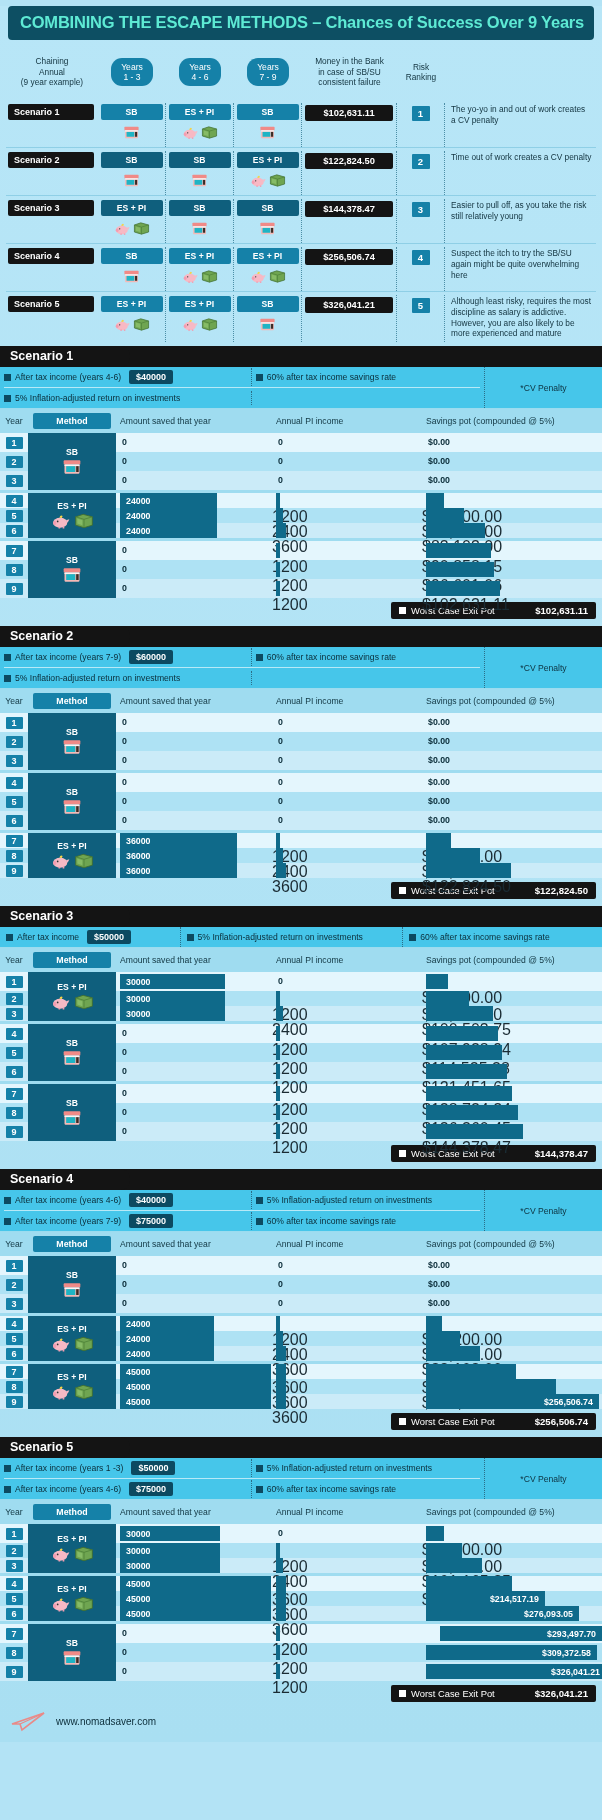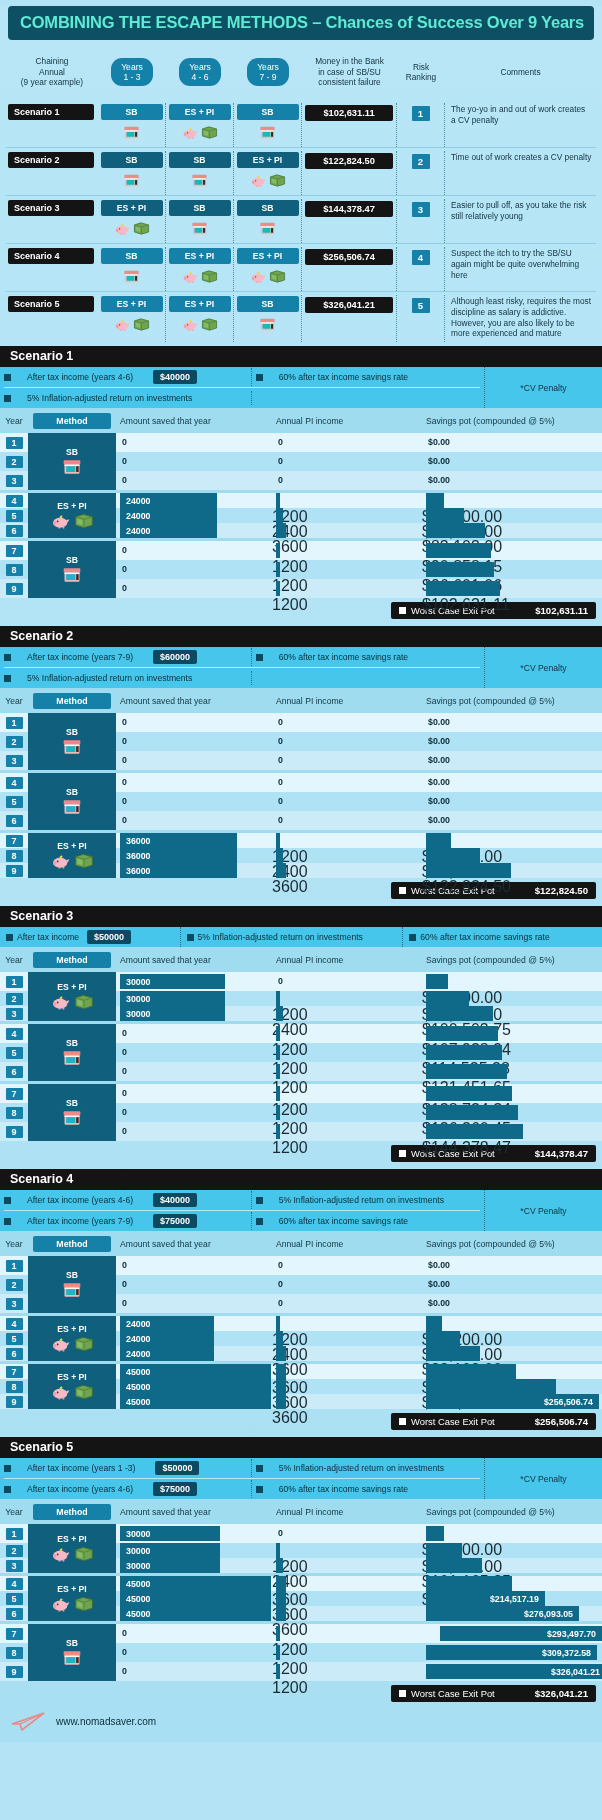--- a/index.html
+++ b/index.html
@@ -83,21 +83,21 @@
     background: #46c6ea; display: flex; align-items: stretch; margin-top: 0;
     border-bottom: 1px solid #9bdcef;
   }
   .assump-left { flex: 1 1 auto; }
   .assump-right {
     width: 118px; flex: none; border-left: 1px dotted #2a6e88;
     display: flex; align-items: center; justify-content: center;
     font-size: 8.6px; color: #0d3240;
   }
   .arow { display: flex; align-items: center; min-height: 20px; }
-  .acol { display: flex; align-items: center; padding: 2px 4px; gap: 12px; }
+  .acol { display: flex; align-items: center; padding: 2px 4px; }
   .acol.l { width: 52%; border-right: 1px dotted #2a6e88; }
   .acol.r { width: 48%; }
   .bullet { width: 7px; height: 7px; background: #0c4a61; display: inline-block; margin-right: 4px; flex: none; }
   .alabel { font-size: 8.6px; color: #0a2c38; white-space: nowrap; }
   .achip {
     background: #0c4a61; color: #fff; font-size: 9px; font-weight: bold;
     padding: 2px 7px; margin-left: 8px; border-radius: 2px;
   }
   .asep { height: 1px; background: #b7e9f7; margin: 0 4px; }
 
@@ -193,23 +193,20 @@
       </div>
       <div class="c-money">
         <div>Money in the Bank</div>
         <div>in case of SB/SU</div>
         <div>consistent failure</div>
       </div>
       <div class="c-risk">
         <div>Risk</div>
         <div>Ranking</div>
       </div>
-      <div class="c-comm">
-        <div>Comments</div>
-      </div>
     </div>
     <div id="matrix-rows">
         <div class="scen-row">
     <div class="c-opt">
       <span class="scen-tag">Scenario 1</span>
     </div>
     <div class="c-y m-cell dashcol">
       <div class="meth-chip">SB</div>
       <div class="icons">
               <span>

